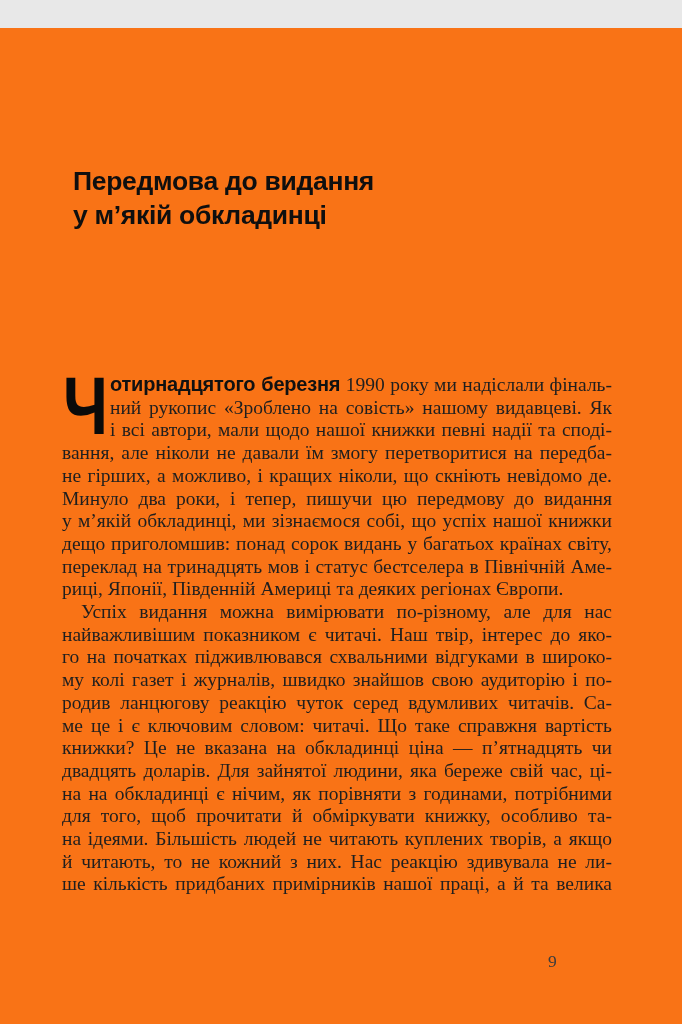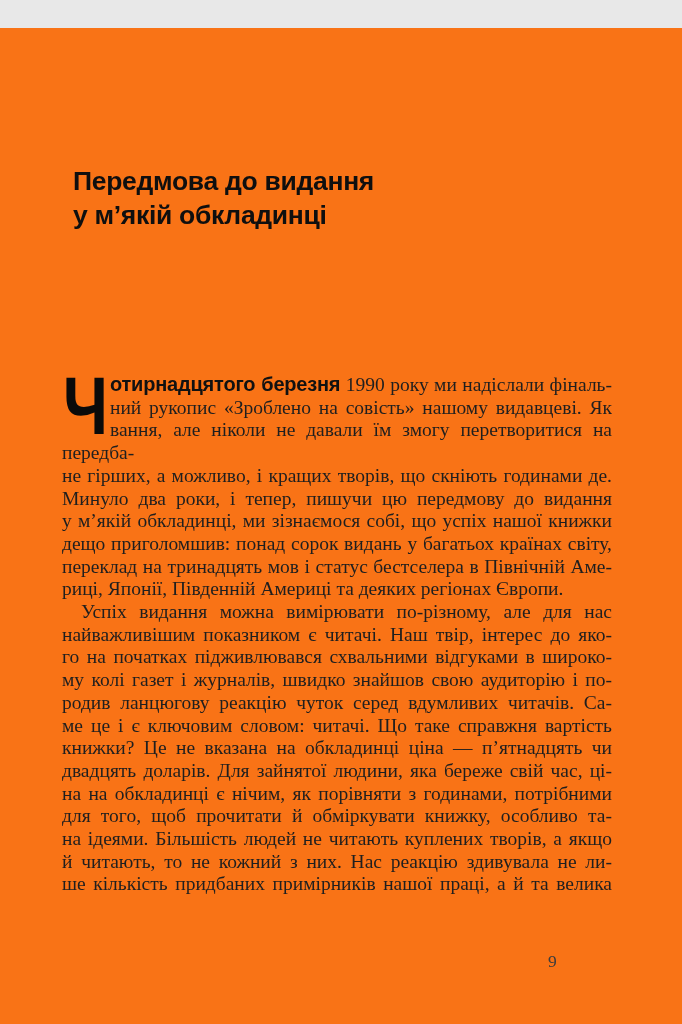--- a/index.html
+++ b/index.html
@@ -79,22 +79,23 @@
       <div>у м’якій обкладинці</div>
     </div>
 
     <div class="bodytext">
       <div class="dropcap">
           <span>Ч</span>
         </div>
 
       <div class="ln"><span class="lead">отирнадцятого березня</span> <span>1990 року ми надіслали фіналь-</span></div>
       <div class="ln">ний рукопис «Зроблено на совість» нашому видавцеві. Як</div>
+      <div class="ln">і всі автори, мали щодо нашої книжки певні надії та споді-</div>
       <div class="ln">вання, але ніколи не давали їм змогу перетворитися на передба-</div>
-      <div class="ln">не гірших, а можливо, і кращих творів, що скніють годинами де.</div>
+      <div class="ln">не гірших, а можливо, і кращих ніколи, що скніють невідомо де.</div>
       <div class="ln">Минуло два роки, і тепер, пишучи цю передмову до видання</div>
       <div class="ln">у м’якій обкладинці, ми зізнаємося собі, що успіх нашої книжки</div>
       <div class="ln">дещо приголомшив: понад сорок видань у багатьох країнах світу,</div>
       <div class="ln">переклад на тринадцять мов і статус бестселера в Північній Аме-</div>
       <div class="ln short">риці, Японії, Південній Америці та деяких регіонах Європи.</div>
 
       <div class="ln indent">Успіх видання можна вимірювати по-різному, але для нас</div>
       <div class="ln">найважливішим показником є читачі. Наш твір, інтерес до яко-</div>
       <div class="ln">го на початках підживлювався схвальними відгуками в широко-</div>
       <div class="ln">му колі газет і журналів, швидко знайшов свою аудиторію і по-</div>

